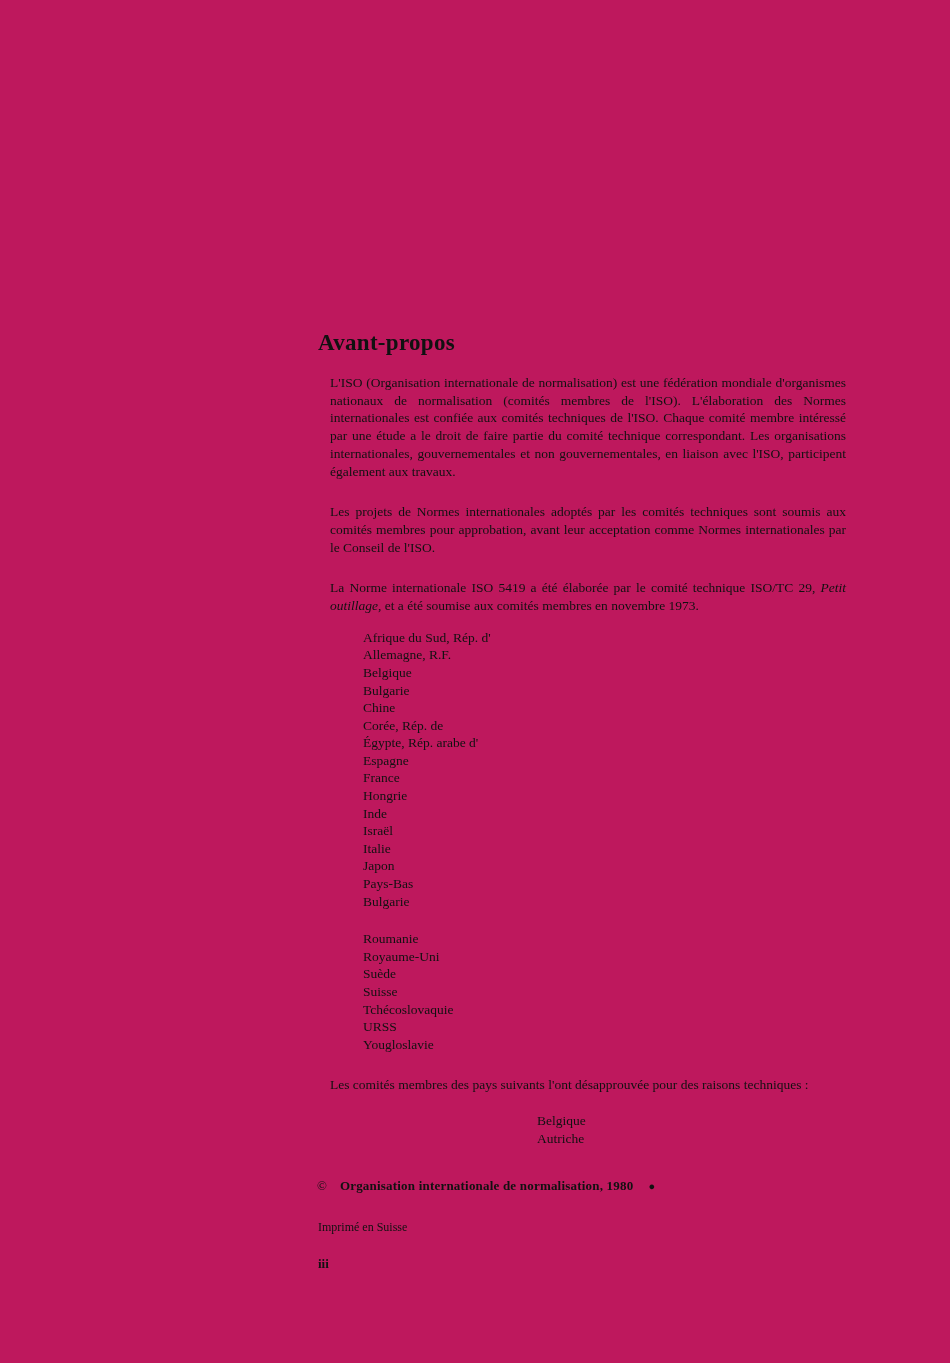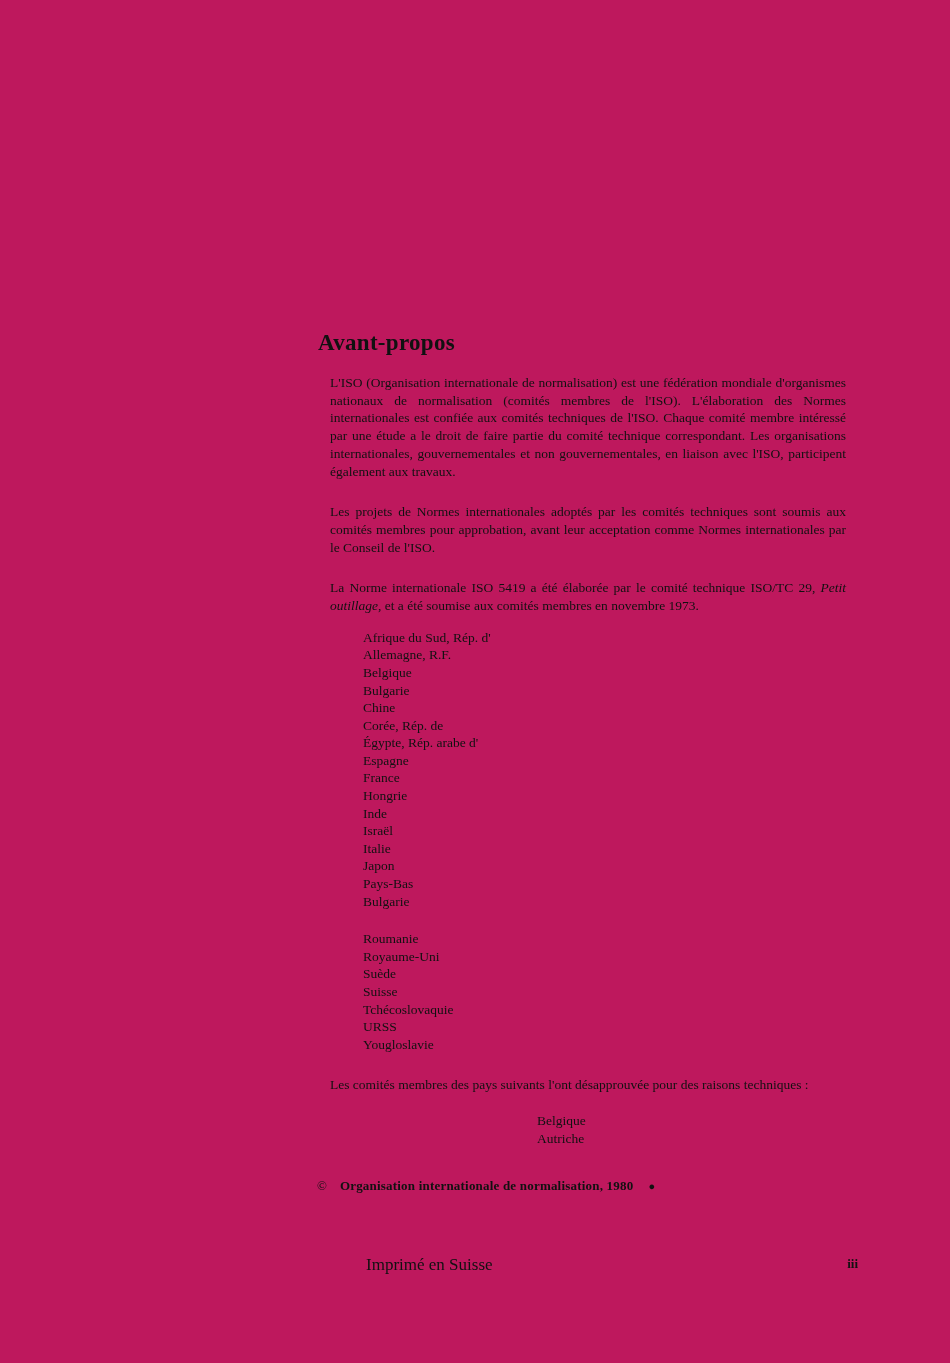--- a/index.html
+++ b/index.html
@@ -73,30 +73,28 @@
   }
   .copyright-text { font-weight: bold; letter-spacing: 0.2px; }
   .copyright-bullet {
     font-size: 11px;
     margin-left: 15px;
     line-height: 1;
   }
   .footer-printed {
     position: absolute;
     left: 318px;
-    top: 1255px;
-    font-size: 17px;
-    margin-left: 48px;
+    top: 1220px;
+    font-size: 12px;
   }
   .page-number {
     position: absolute;
     left: 318px;
     top: 1256px;
     width: 540px;
-    text-align: right;
     font-size: 13px;
     font-weight: bold;
   }
 </style>
 </head>
 <body>
 
 <div class="page">
   <div class="content">
 

